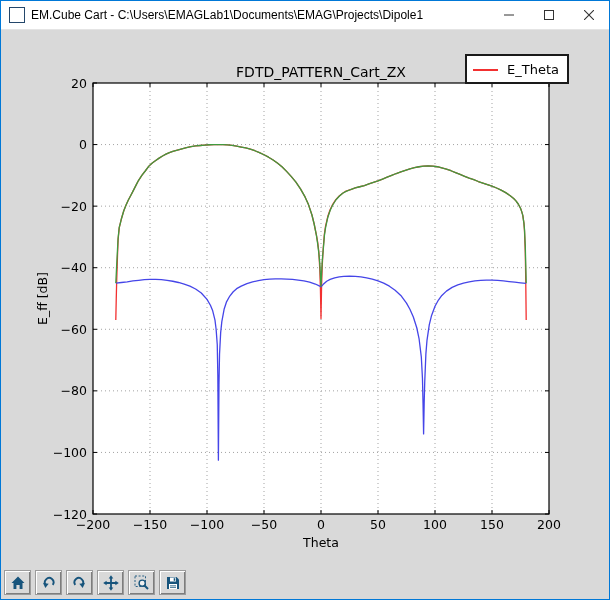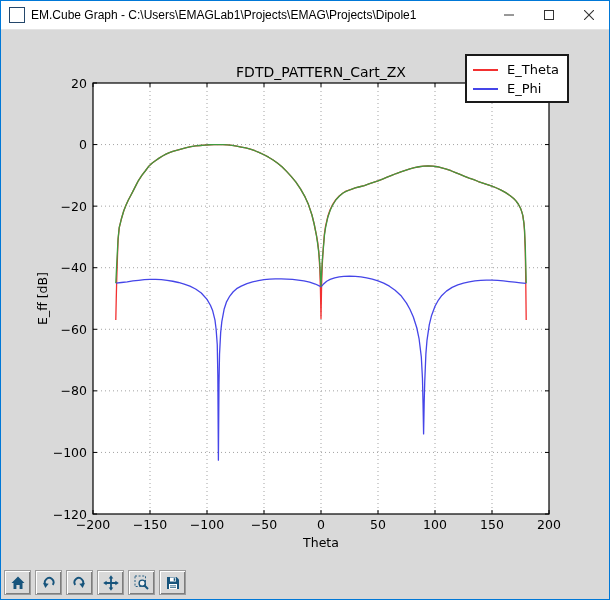--- a/index.html
+++ b/index.html
@@ -45,21 +45,21 @@
   }
   .tb-btn svg{display:block;}
 </style>
 </head>
 <body>
 
 <div class="window">
 
   <div class="titlebar">
     <div class="app-icon"></div>
-    <div class="title-text">EM.Cube Graph - C:\Users\EMAGLab1\Projects\EMAG\Projects\Dipole1</div>
+    <div class="title-text">EM.Cube Cart - C:\Users\EMAGLab1\Documents\EMAG\Projects\Dipole1</div>
     <div class="win-controls">
       <div class="win-btn">
         <svg width="10" height="10" viewBox="0 0 10 10">
             <line x1="0" y1="5" x2="10" y2="5" stroke="#333" stroke-width="1"></line>
           </svg>
       </div>
       <div class="win-btn">
         <svg width="10" height="10" viewBox="0 0 10 10">
             <rect x="0.5" y="0.5" width="9" height="9" fill="none" stroke="#333" stroke-width="1"></rect>
           </svg>
@@ -145,24 +145,20 @@
         <text x="86" y="487.5" text-anchor="end" font-size="12.5" fill="#000" font-family="&quot;DejaVu Sans&quot;,sans-serif">−120</text>
         <text x="320" y="46" text-anchor="middle" font-size="14" fill="#000" font-family="&quot;DejaVu Sans&quot;,sans-serif">FDTD_PATTERN_Cart_ZX</text>
         <text x="320" y="516" text-anchor="middle" font-size="12.5" fill="#000" font-family="&quot;DejaVu Sans&quot;,sans-serif">Theta</text>
         <text x="46" y="267.5" text-anchor="middle" font-size="12.5" fill="#000" font-family="&quot;DejaVu Sans&quot;,sans-serif" transform="rotate(-90 46 267.5)">E_ff [dB]</text>
       </svg>
     <div class="legend" id="legend">
         <div class="legend-row">
           <span class="legend-line" style="background: rgb(242, 48, 48);"></span>
           <span class="legend-label">E_Theta</span>
         </div>
-        <div class="legend-row">
-          <span class="legend-line" style="background: rgb(69, 69, 232);"></span>
-          <span class="legend-label">E_Phi</span>
-        </div>
       </div>
   </div>
 
   <div class="toolbar">
     <button class="tb-btn" title="">
       <svg width="16" height="16" viewBox="0 0 16 16">
         <path d="M8 1.5 L14.5 8 H12.5 V14 H9.6 V10 H6.4 V14 H3.5 V8 H1.5 Z" fill="#17547c"></path>
       </svg>
     </button>
     <button class="tb-btn" title="">

